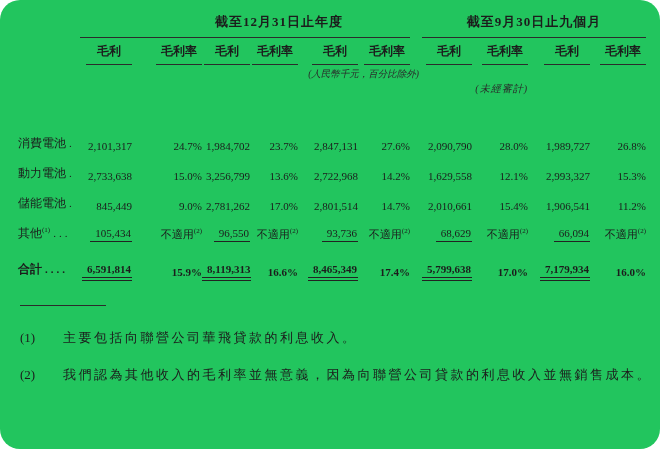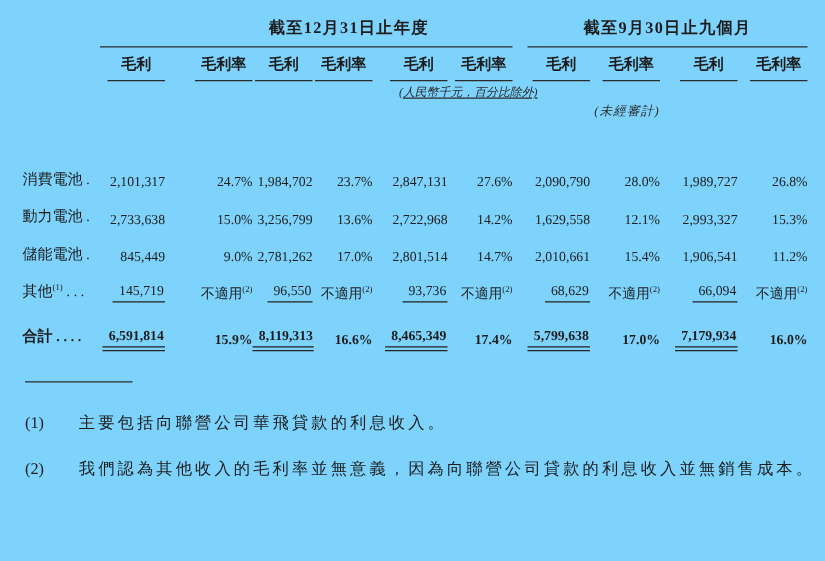--- a/index.html
+++ b/index.html
@@ -1,18 +1,18 @@
 <!DOCTYPE html>
 <html><head>
 <meta charset="utf-8">
 <style>
   html,body{margin:0;padding:0;background:#ffffff;}
   .page{
-    width:660px;height:449px;background:#7dd3fc;position:relative;overflow:hidden;
-    font-family:"Liberation Serif","DejaVu Serif",serif;color:#1c1c1c;
+    width:660px;height:449px;background:#22c55e;position:relative;overflow:hidden;
+    font-family:"Liberation Serif","DejaVu Serif",serif;color:#1c1c1c;border-radius:20px;
   }
   table.fin{border-collapse:collapse;table-layout:fixed;margin:8px 0 0 18px;width:628px;}
   table.fin th,table.fin td{padding:0;font-weight:normal;vertical-align:bottom;white-space:nowrap;}
   
   col.c-label{width:62px;}
   col.c1{width:52px;} col.c2{width:70px;}
   col.c3{width:48px;} col.c4{width:48px;}
   col.c5{width:60px;} col.c6{width:52px;}
   col.c-gap{width:12px;}
   col.c7{width:50px;} col.c8{width:56px;}
@@ -29,21 +29,21 @@
 
   .gh-inner{border-bottom:1.2px solid #2b2b2b;padding-bottom:6px;text-align:center;
             font-weight:bold;font-size:13px;letter-spacing:1px;}
   .gh-shift{position:relative;left:34px;}
   .yh-inner{border-bottom:1.2px solid #2b2b2b;padding-bottom:4px;margin:0 5px;text-align:center;
             font-weight:bold;font-size:12px;}
   th.colh{text-align:right;}
   .colh-inner{display:inline-block;border-bottom:1.2px solid #2b2b2b;padding-bottom:4px;
               min-width:46px;text-align:center;font-weight:bold;font-size:12px;}
   td.unit-cell{text-align:right;font-style:italic;font-size:9.5px;color:#2a2a2a;}
-  .unit-shift{position:relative;left:20px;text-decoration:underline;}
+  .unit-shift{position:relative;left:9px;}
   td.unaudited-cell{text-align:right;font-style:italic;font-size:10px;letter-spacing:1px;color:#2a2a2a;}
 
   td.rlabel{font-size:12px;text-align:left;}
   td.num{text-align:right;font-size:11px;}
   .leader{letter-spacing:3px;padding-left:3px;font-size:11px;}
   sup{font-size:7px;letter-spacing:0;vertical-align:super;line-height:0;}
   .val{display:inline-block;}
   .u1{border-bottom:1px solid #222;padding:0 1px 2px 5px;}
   .u2{position:relative;border-bottom:1px solid #222;padding:0 1px 2px 5px;}
   .u2::after{content:"";position:absolute;left:0;right:0;bottom:-4px;border-bottom:1px solid #222;}
@@ -154,21 +154,21 @@
         <td class="num"><span class="val">2,801,514</span></td>
         <td class="num"><span class="val">14.7%</span></td>
         <td></td>
         <td class="num"><span class="val">2,010,661</span></td>
         <td class="num"><span class="val">15.4%</span></td>
         <td class="num"><span class="val">1,906,541</span></td>
         <td class="num"><span class="val">11.2%</span></td>
       </tr>
       <tr class="r-data">
         <td class="rlabel"><span>其他</span><sup>(1)</sup><span class="leader">...</span></td>
-        <td class="num"><span class="val u1">145,719</span></td>
+        <td class="num"><span class="val u1">105,434</span></td>
         <td class="num"><span class="val"><span>不適用</span><sup>(2)</sup></span></td>
         <td class="num"><span class="val u1">96,550</span></td>
         <td class="num"><span class="val"><span>不適用</span><sup>(2)</sup></span></td>
         <td class="num"><span class="val u1">93,736</span></td>
         <td class="num"><span class="val"><span>不適用</span><sup>(2)</sup></span></td>
         <td></td>
         <td class="num"><span class="val u1">68,629</span></td>
         <td class="num"><span class="val"><span>不適用</span><sup>(2)</sup></span></td>
         <td class="num"><span class="val u1">66,094</span></td>
         <td class="num"><span class="val"><span>不適用</span><sup>(2)</sup></span></td>

